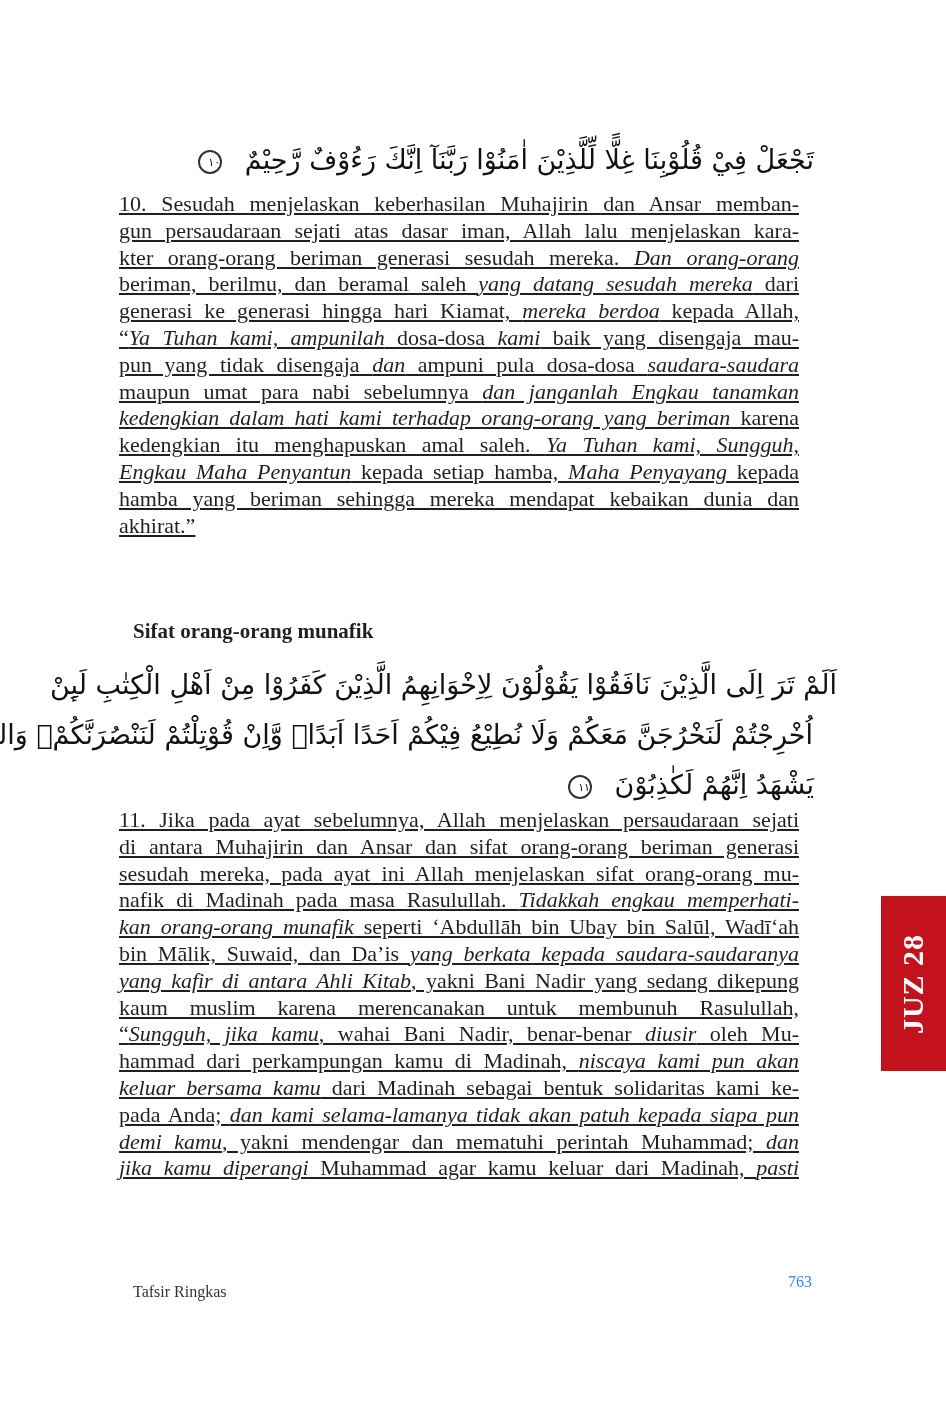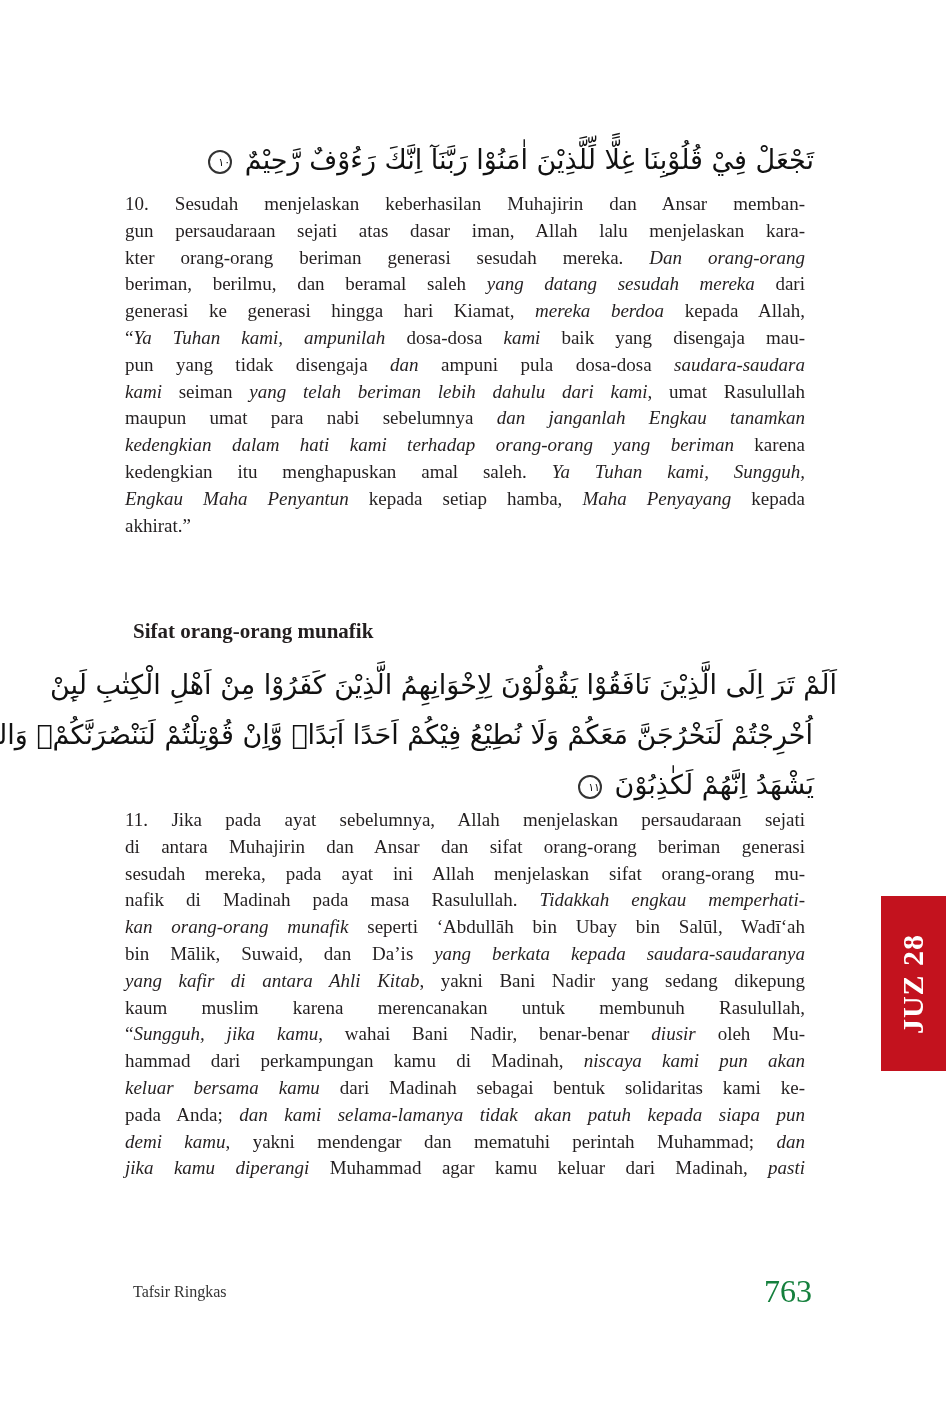--- a/index.html
+++ b/index.html
@@ -7,35 +7,35 @@
     width:946px; height:1417px; background:#ffffff; position:relative; overflow:hidden;
     font-family:"Liberation Serif", "DejaVu Serif", serif; color:#231f20;
   }
   .arabic {
     position:absolute; direction:rtl; text-align:justify; text-align-last:justify;
     font-family:"DejaVu Sans", sans-serif; color:#111; white-space:nowrap;
   }
   .arabic.single { text-align-last:right; }
   .ayah-marker {
     display:inline-block; width:24px; height:24px; border:2px solid #333; border-radius:50%;
-    font-size:11px; line-height:22px; text-align:center; vertical-align:middle; margin-right:4px;
+    font-size:11px; line-height:22px; text-align:center; vertical-align:middle; margin-right:14px;
     box-sizing:border-box; font-family:"DejaVu Sans", sans-serif; direction:ltr;
   }
   .para {
-    position:absolute; left:125px; width:680px; font-size:19px; line-height:26.8px;
-    text-align:justify; hyphens:manual;
+    position:absolute; left:119px; width:680px; font-size:22px; line-height:26.8px;
+    text-align:justify; hyphens:manual;text-decoration:underline;
   }
   .para .ln { display:block; text-align:justify; text-align-last:justify; white-space:nowrap; height:26.8px; }
   .para .ln.last { text-align-last:left; }
   .para i { font-style:italic; }
   .heading {
     position:absolute; left:133px; top:619px; font-size:21px; font-weight:bold;
   }
   .footer-left { position:absolute; left:133px; top:1283px; font-size:16px; color:#333; }
-  .footer-right { position:absolute; right:134px; top:1273px; font-size:32px; color:#15803d; }
+  .footer-right { position:absolute; right:134px; top:1273px; font-size:16px; color:#3b82f6; }
   .juz-tab {
     position:absolute; left:881px; top:896px; width:65px; height:175px; background:#c3121e;
     display:flex; align-items:center; justify-content:center;
   }
   .juz-tab span {
     transform:rotate(-90deg); color:#fff; font-weight:bold; font-size:30px; white-space:nowrap;
     font-family:"Liberation Serif", serif; letter-spacing:1px;
   }
 </style>
 </head>
@@ -47,25 +47,25 @@
 </div>
 
 <div class="para" id="para10" style="top:191px;">
     <span class="ln"><span>10. Sesudah menjelaskan keberhasilan Muhajirin dan Ansar memban-</span></span>
     <span class="ln"><span>gun persaudaraan sejati atas dasar iman, Allah lalu menjelaskan kara-</span></span>
     <span class="ln"><span>kter orang-orang beriman generasi sesudah mereka. </span><i>Dan orang-orang</i></span>
     <span class="ln"><span>beriman, berilmu, dan beramal saleh </span><i>yang datang sesudah mereka</i><span> dari</span></span>
     <span class="ln"><span>generasi ke generasi hingga hari Kiamat, </span><i>mereka berdoa</i><span> kepada Allah,</span></span>
     <span class="ln"><span>“</span><i>Ya Tuhan kami, ampunilah</i><span> dosa-dosa </span><i>kami</i><span> baik yang disengaja mau-</span></span>
     <span class="ln"><span>pun yang tidak disengaja </span><i>dan</i><span> ampuni pula dosa-dosa </span><i>saudara-saudara</i></span>
-    <span class="ln"><i>kami</i><span> seiman </span><i>yang telah beriman lebih dahulu dari kami</i><span>, umat Rasulullah</span></span>
     <span class="ln"><span>maupun umat para nabi sebelumnya </span><i>dan janganlah Engkau tanamkan</i></span>
     <span class="ln"><i>kedengkian dalam hati kami terhadap orang-orang yang beriman</i><span> karena</span></span>
     <span class="ln"><span>kedengkian itu menghapuskan amal saleh. </span><i>Ya Tuhan kami, Sungguh,</i></span>
     <span class="ln"><i>Engkau Maha Penyantun</i><span> kepada setiap hamba, </span><i>Maha Penyayang</i><span> kepada</span></span>
+    <span class="ln"><span>hamba yang beriman sehingga mereka mendapat kebaikan dunia dan</span></span>
     <span class="ln last"><span>akhirat.”</span></span>
   </div>
 
 <div class="heading">Sifat orang-orang munafik</div>
 
 <div class="arabic" style="top:662px; left:133px; width:680px; font-size:27px; line-height:46px;margin-left:24px;">
   <span>اَلَمْ تَرَ اِلَى الَّذِيْنَ نَافَقُوْا يَقُوْلُوْنَ لِاِخْوَانِهِمُ الَّذِيْنَ كَفَرُوْا مِنْ اَهْلِ الْكِتٰبِ لَىِٕنْ</span>
 </div>
 <div class="arabic" style="top:712px; left:133px; width:680px; font-size:27px; line-height:46px;">
   <span>اُخْرِجْتُمْ لَنَخْرُجَنَّ مَعَكُمْ وَلَا نُطِيْعُ فِيْكُمْ اَحَدًا اَبَدًاۙ وَّاِنْ قُوْتِلْتُمْ لَنَنْصُرَنَّكُمْۗ وَاللّٰهُ</span>

